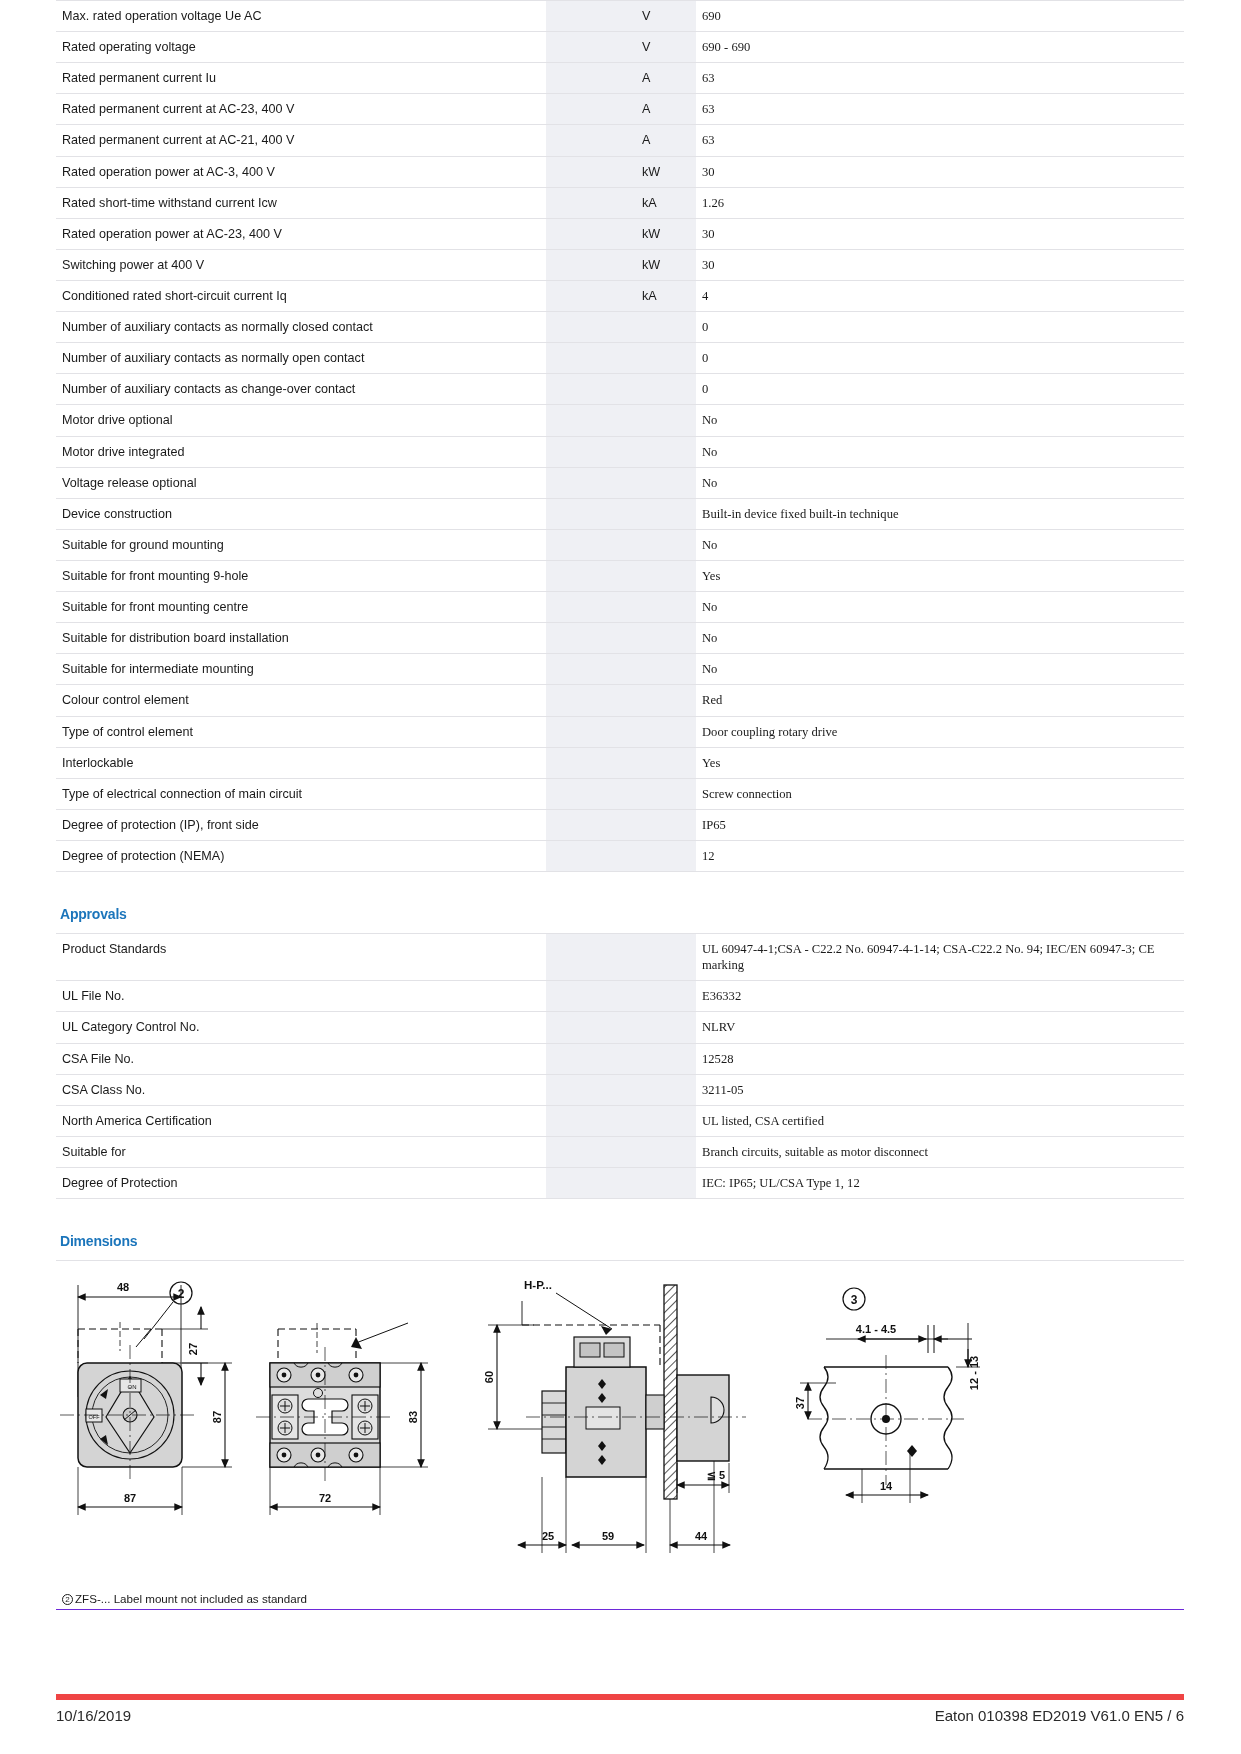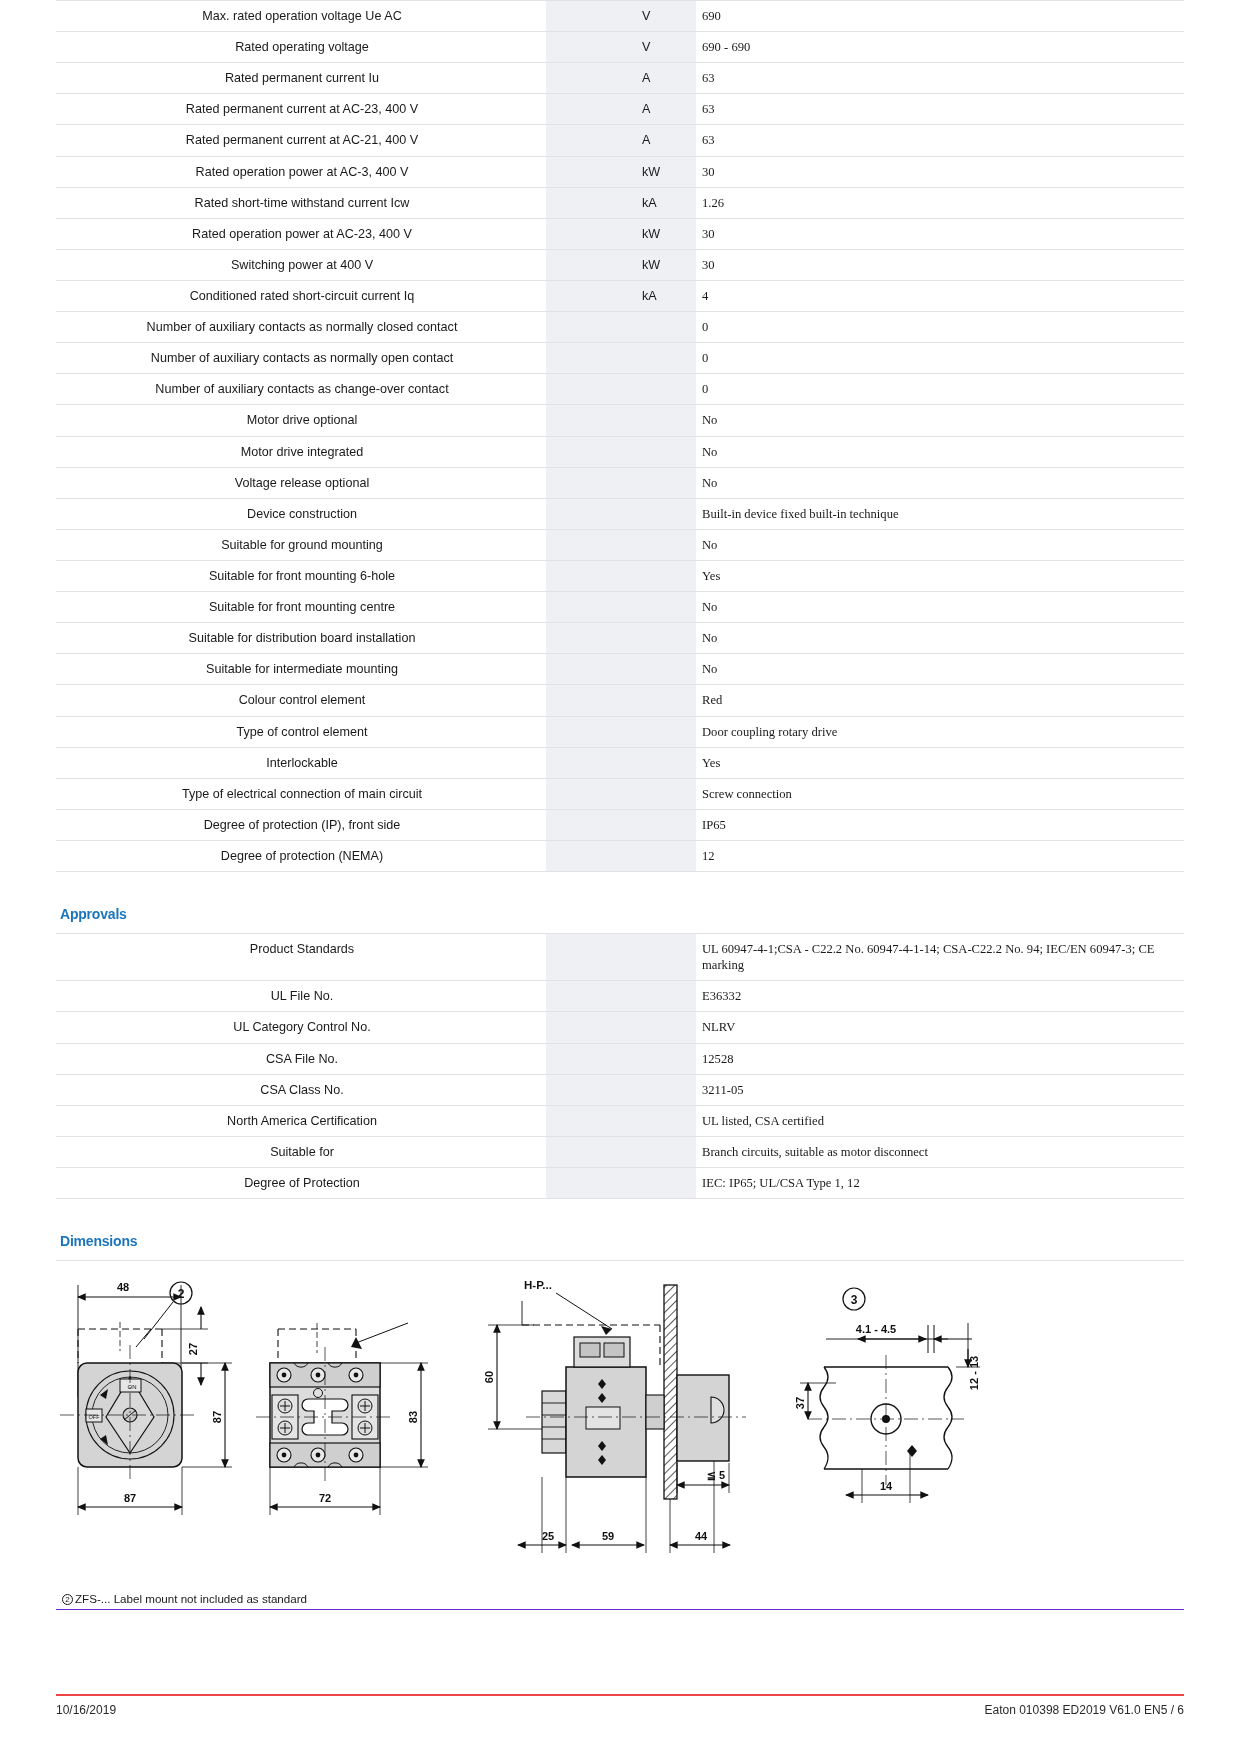--- a/index.html
+++ b/index.html
@@ -28,21 +28,21 @@
   }
   table.spec td {
     border-bottom: 1px solid #e2e2e6;
     font-size: 12.6px;
     line-height: 1.28;
     padding: 7px 4px 7px 6px;
     vertical-align: top;
     font-stretch: condensed;
   }
   table.spec tr:first-child td { border-top: 1px solid #e2e2e6; }
-  td.c-label { width: 490px; text-align: center; }
+  td.c-label { width: 490px; }
   td.c-shade { width: 90px; background: #eff0f4; }
   td.c-unit  { width: 60px; background: #eff0f4; padding-left: 9px; }
   td.c-value { width: 488px; font-family: Liberation Serif, serif; }
 
   
   h2.sect {
     font-size: 14px;
     font-weight: bold;
     color: #1b75bb;
     margin: 4px;
@@ -77,25 +77,25 @@
     text-align: center;
     margin-right: 2px;
     vertical-align: 1px;
   }
 
   
   .footer {
     position: absolute;
     left: 0; top: 1694px;
     width: 1128px;
-    border-top: 2px solid #ef4444;
+    border-top: 6px solid #ef4444;
     padding-top: 7px;
     display: flex;
     justify-content: space-between;
-    font-size: 12px;
+    font-size: 15px;
     color: #2a2a2a;
     font-stretch: condensed;
   }
   .footer .mid { flex: 1; text-align: right; }
   .footer .right { text-align: right; }
 </style>
 </head>
 <body>
 
 <div class="page">
@@ -204,21 +204,21 @@
           <td class="c-unit"></td>
           <td class="c-value">Built-in device fixed built-in technique</td>
         </tr>
         <tr>
           <td class="c-label">Suitable for ground mounting</td>
           <td class="c-shade"></td>
           <td class="c-unit"></td>
           <td class="c-value">No</td>
         </tr>
         <tr>
-          <td class="c-label">Suitable for front mounting 6-hole</td>
+          <td class="c-label">Suitable for front mounting 9-hole</td>
           <td class="c-shade"></td>
           <td class="c-unit"></td>
           <td class="c-value">Yes</td>
         </tr>
         <tr>
           <td class="c-label">Suitable for front mounting centre</td>
           <td class="c-shade"></td>
           <td class="c-unit"></td>
           <td class="c-value">No</td>
         </tr>

